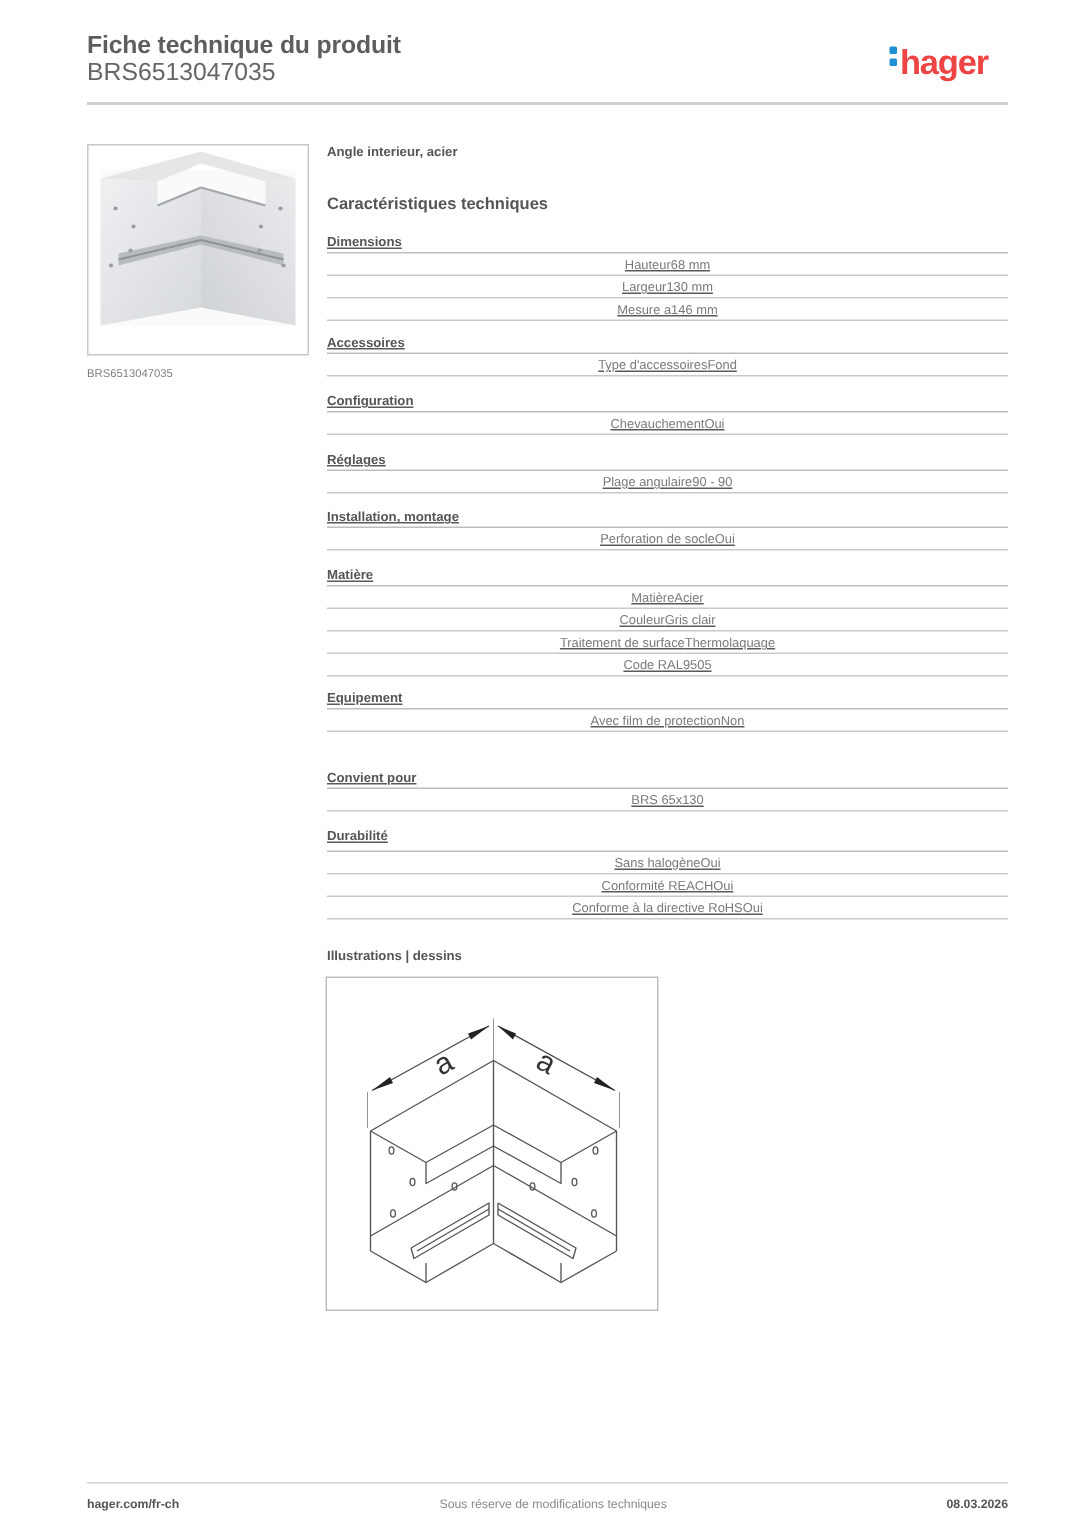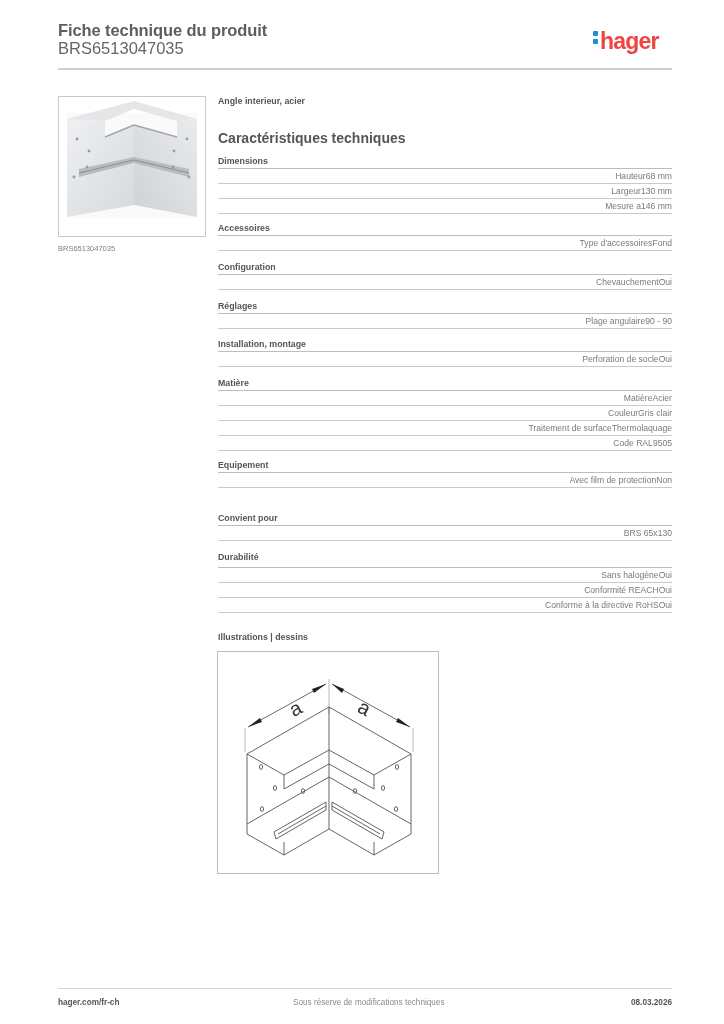--- a/index.html
+++ b/index.html
@@ -10,25 +10,25 @@
   .logo { position: absolute; left: 593px; top: 28px; font-size: 23px; font-weight: bold; color: #ef4444; letter-spacing: -0.8px; }
   .logo .colon { display: inline-block; width: 5px; margin-right: 2px; position: relative; top: -2px; }
   .logo .colon i { display: block; width: 5px; height: 5px; background: #1f8fd6; margin: 2px 0 3px; border-radius: 1px; }
   .header-rule { position: absolute; left: 58px; top: 68px; width: 614px; height: 1.5px; background: #cfcfcf; }
 
   .thumb { position: absolute; left: 58px; top: 96px; width: 148px; height: 141px; border: 1px solid #c8c8c8; box-sizing: border-box; background: #fff; }
   .thumb-caption { position: absolute; left: 58px; top: 244px; font-size: 7.5px; color: #808080; }
 
   .content { position: absolute; left: 218px; top: 0; width: 454px; }
   .product-name { position: absolute; top: 96px; font-size: 8.8px; font-weight: bold; color: #555; }
-  .tech-title { position: absolute; top: 130px; font-size: 14px; font-weight: bold; color: #555; }
-
-  .section { position: absolute; left: 0; width: 454px; }
+  .tech-title { position: absolute; top: 130px; font-size: 11px; font-weight: bold; color: #555; }
+
+  .section { position: absolute; left: 0; width: 454px; text-decoration: underline; }
   .sec-title { font-size: 8.8px; font-weight: bold; color: #555; height: 13px; line-height: 13px; border-bottom: 1px solid #bdbdbd; }
-  .row { display: flex; justify-content: flex-end; height: 14px; line-height: 14px; font-size: 8.6px; color: #7a7a7a; border-bottom: 1px solid #c9c9c9; }
+  .row { display: flex; justify-content: center; height: 14px; line-height: 14px; font-size: 8.6px; color: #7a7a7a; border-bottom: 1px solid #c9c9c9; }
   .row .v { text-align: right; }
 
   .illus-title { position: absolute; top: 632px; font-size: 8.8px; font-weight: bold; color: #555; }
   .illus { position: absolute; left: 217px; top: 651px; width: 222px; height: 223px; border: 1px solid #bdbdbd; box-sizing: border-box; }
 
   .footer-rule { position: absolute; left: 58px; top: 988px; width: 614px; height: 1px; background: #d4d4d4; }
   .footer-left { position: absolute; left: 58px; top: 998px; font-size: 8.2px; font-weight: bold; color: #555; }
   .footer-mid { position: absolute; left: 293px; top: 998px; font-size: 8.2px; color: #8a8a8a; }
   .footer-right { position: absolute; right: 52px; top: 998px; font-size: 8.2px; font-weight: bold; color: #555; }
 </style>

